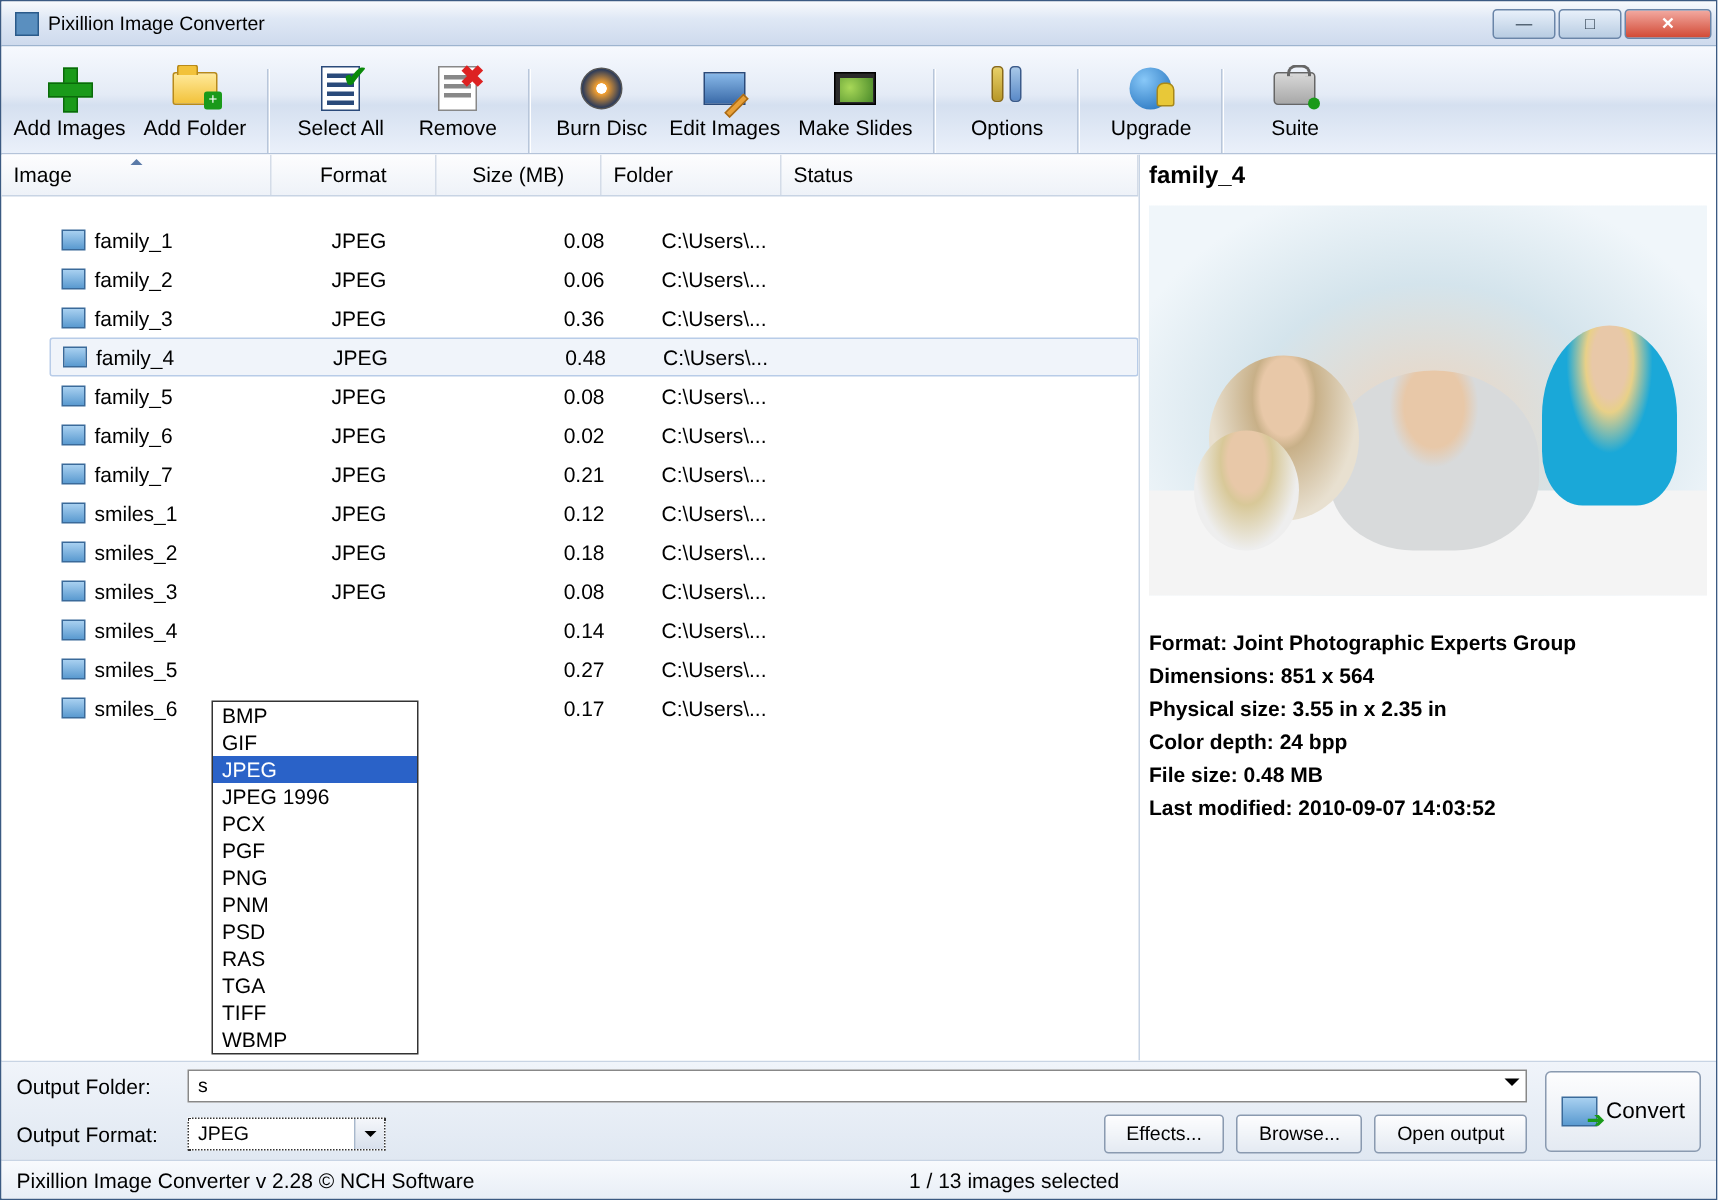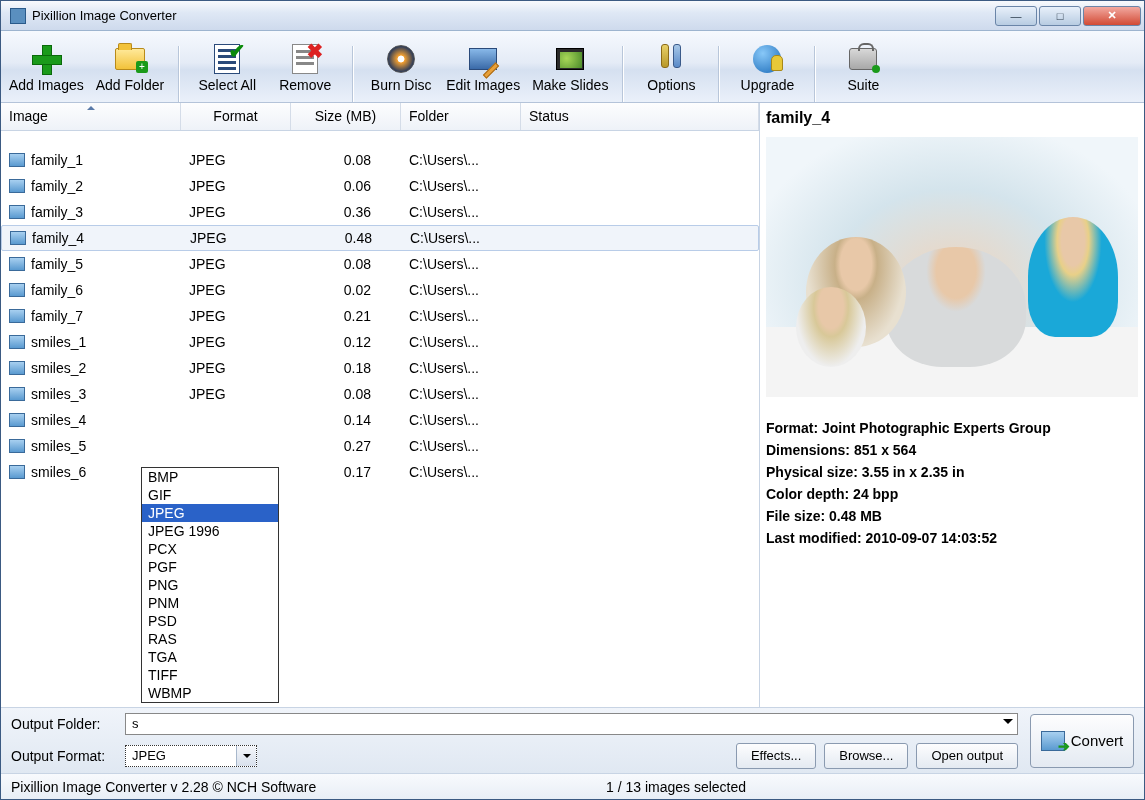--- a/index.html
+++ b/index.html
@@ -27,21 +27,21 @@
 .icon-edit{width:28px;height:22px;background:linear-gradient(#88b8e8,#3a6aa8);border:1px solid #2a4a7a;position:relative}.icon-edit:after{content:"";position:absolute;right:-4px;bottom:-4px;width:16px;height:3px;background:#e8a038;border:1px solid #a86a18;transform:rotate(-45deg)}
 .icon-slides{width:28px;height:22px;background:#2a2a2a;border:1px solid #000;position:relative}.icon-slides:before{content:"";position:absolute;left:3px;top:3px;width:22px;height:16px;background:radial-gradient(circle at 30% 40%,#a8d858,#4a8a2a)}
 .icon-options{width:24px;height:30px;position:relative}.icon-options:before{content:"";position:absolute;left:2px;top:0;width:6px;height:22px;background:linear-gradient(#e8d068,#b89828);border:1px solid #8a6a18;border-radius:3px}.icon-options:after{content:"";position:absolute;right:2px;top:0;width:6px;height:22px;background:linear-gradient(#a8c8e8,#5a8ac8);border:1px solid #3a5a8a;border-radius:3px}
 .icon-upgrade{width:28px;height:28px;border-radius:50%;background:radial-gradient(circle at 35% 30%,#88c8f8,#1a6ab8);position:relative}.icon-upgrade:after{content:"";position:absolute;right:-2px;bottom:2px;width:10px;height:14px;background:#e8c838;border:1px solid #a88818;border-radius:5px 5px 2px 2px}
 .icon-suite{width:28px;height:22px;background:linear-gradient(#d8d8d8,#a8a8a8);border:1px solid #666;border-radius:3px;position:relative}.icon-suite:before{content:"";position:absolute;top:-6px;left:8px;width:12px;height:6px;border:2px solid #666;border-bottom:none;border-radius:6px 6px 0 0}.icon-suite:after{content:"";position:absolute;right:-4px;bottom:-4px;width:8px;height:8px;background:#1a9a1a;border-radius:50%}
 .main { flex: 1; display: flex; background: #fff; overflow: hidden; position: relative; }
 .filelist { flex: 1; display: flex; flex-direction: column; overflow: hidden; gap: 16px; }
 .colheads { height: 28px; display: flex; background: linear-gradient(#fdfdfe,#eef2f8); border-bottom: 1px solid #c8d4e4; }
 .ch { padding: 5px 8px; border-right: 1px solid #d4dce8; font-size: 14px; cursor: pointer; position: relative; }
 .ch.sort:after{content:"";position:absolute;top:-1px;left:50%;margin-left:-4px;border:4px solid transparent;border-bottom-color:#5a7aa8}
-.rows { flex: 1; overflow-y: auto; }
+.rows { flex: 1; overflow-y: auto; padding-left: 32px; }
 .row { height: 26px; display: flex; align-items: center; font-size: 14px; }
 .row.selected { background: #f0f4fa; border: 1px solid #b8cce8; border-radius: 2px; }
 .cell { padding: 0 8px; overflow: hidden; white-space: nowrap; }
 .c-image { width: 180px; display: flex; align-items: center; gap: 6px; }
 .c-format { width: 110px; }
 .c-size { width: 110px; text-align: right; padding-right: 30px; }
 .c-folder { width: 120px; }
 .c-status { flex: 1; }
 .thumbicon{width:16px;height:14px;background:linear-gradient(#a8d0f0,#5a9ad0);border:1px solid #3a6a9a;display:inline-block}
 .preview { width: 385px; border-left: 1px solid #c8d4e4; display: flex; flex-direction: column; padding: 2px 6px; }

